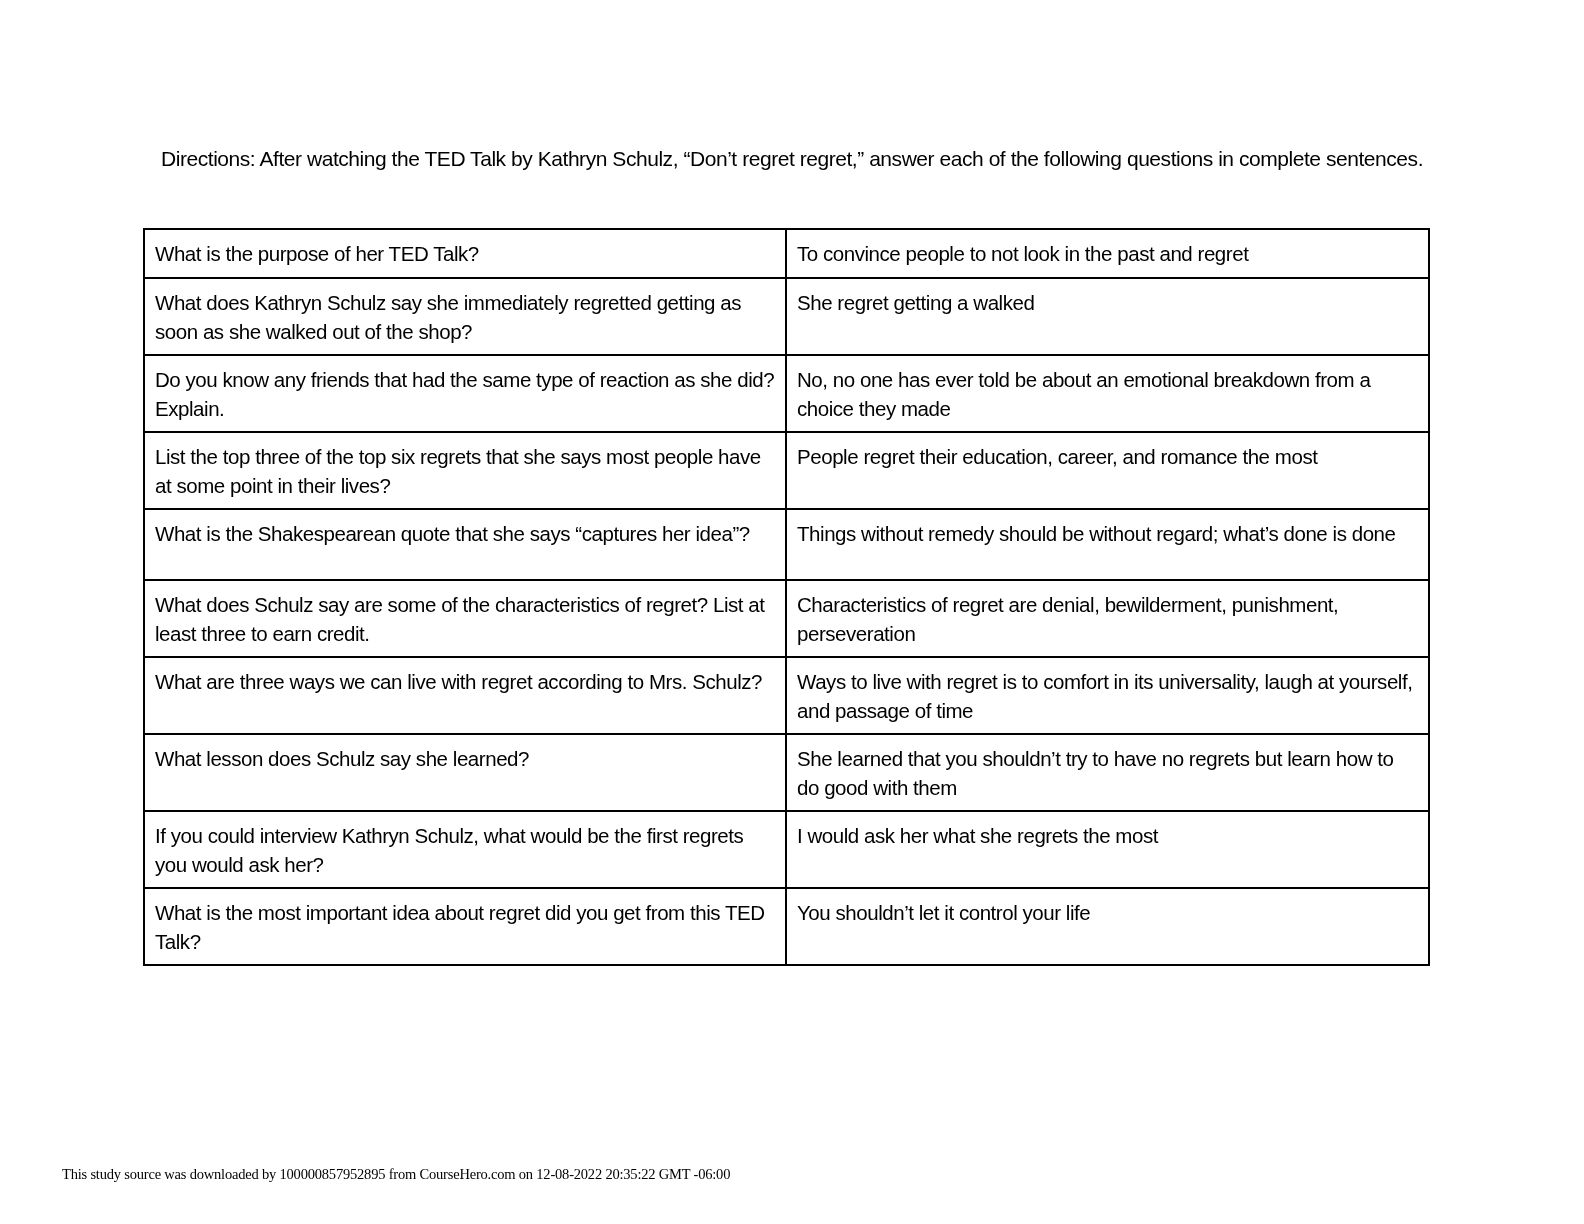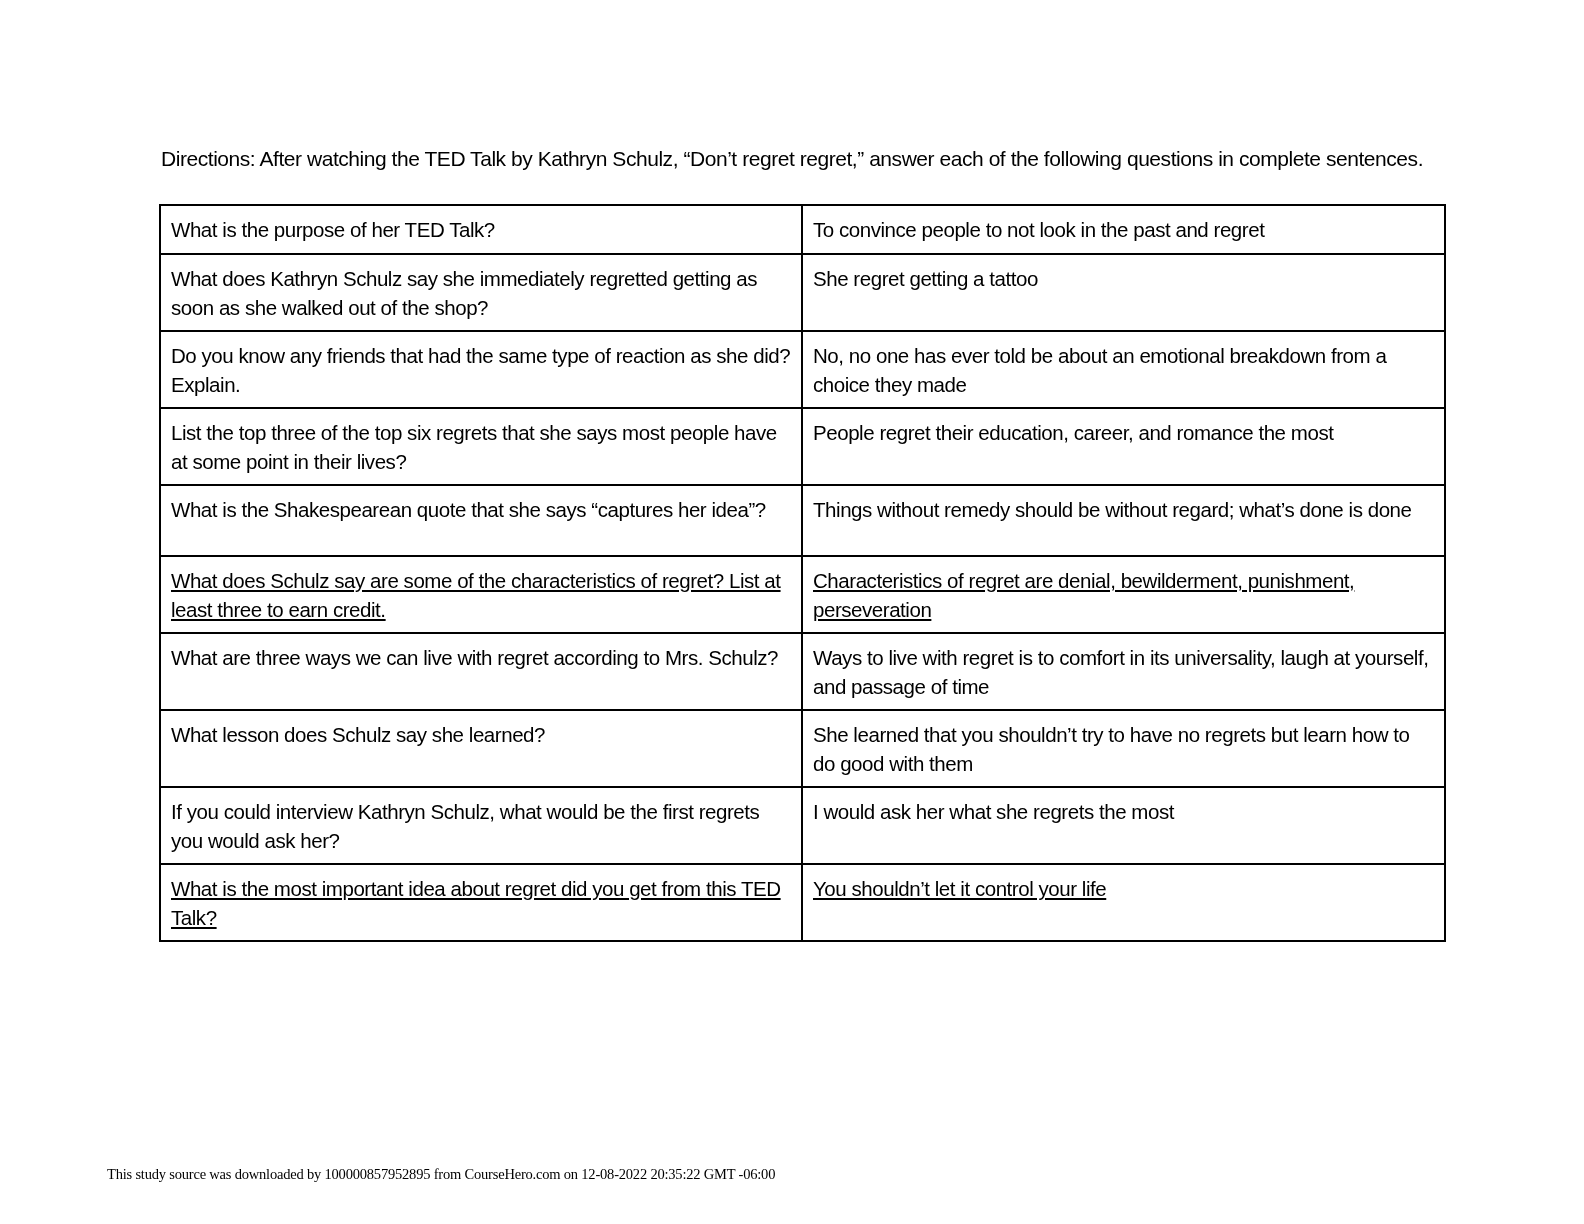--- a/index.html
+++ b/index.html
@@ -20,65 +20,63 @@
       left: 161px;
       top: 143px;
       width: 1290px;
       font-size: 21px;
       line-height: 31px;
       letter-spacing: -0.45px;
     }
     table.qa {
       position: absolute;
       left: 143px;
-      top: 204px;
+      top: 228px;
       width: 1285px;
       border-collapse: collapse;
       table-layout: fixed;
-      margin-left: 16px;
     }
     table.qa td {
       border: 2px solid #000000;
       vertical-align: top;
       padding: 10px 10px 8px 10px;
       font-size: 20.5px;
       line-height: 28.5px;
       letter-spacing: -0.45px;
       box-sizing: border-box;
     }
     table.qa td.q { width: 642px; }
     table.qa td.a { width: 643px; }
     table.qa tr.h49 td { height: 49px; }
     table.qa tr.h79 td { height: 71px; }
-    table.qa tr.h78 td { height: 74px; text-decoration: underline; }
+    table.qa tr.h78 td { height: 74px; }
     .footer {
       position: absolute;
       left: 62px;
       top: 1166px;
       font-family: "Liberation Serif", serif;
       font-size: 14.5px;
       letter-spacing: -0.2px;
       color: #000000;
-      margin-left: 45px;
     }
   </style>
 </head>
 <body>
 
 <div class="directions">Directions: After watching the TED Talk by Kathryn Schulz, “Don’t regret regret,” answer each of the following questions in complete sentences.</div>
 
 <table class="qa">
   <tbody>
     <tr class="h49">
       <td class="q">What is the purpose of her TED Talk?</td>
       <td class="a">To convince people to not look in the past and regret</td>
     </tr>
     <tr class="h79">
       <td class="q">What does Kathryn Schulz say she immediately regretted getting as soon as she walked out of the shop?</td>
-      <td class="a">She regret getting a tattoo</td>
+      <td class="a">She regret getting a walked</td>
     </tr>
     <tr class="h79">
       <td class="q">Do you know any friends that had the same type of reaction as she did? Explain.</td>
       <td class="a">No, no one has ever told be about an emotional breakdown from a choice they made</td>
     </tr>
     <tr class="h79">
       <td class="q">List the top three of the top six regrets that she says most people have at some point in their lives?</td>
       <td class="a">People regret their education, career, and romance the most</td>
     </tr>
     <tr class="h79">

